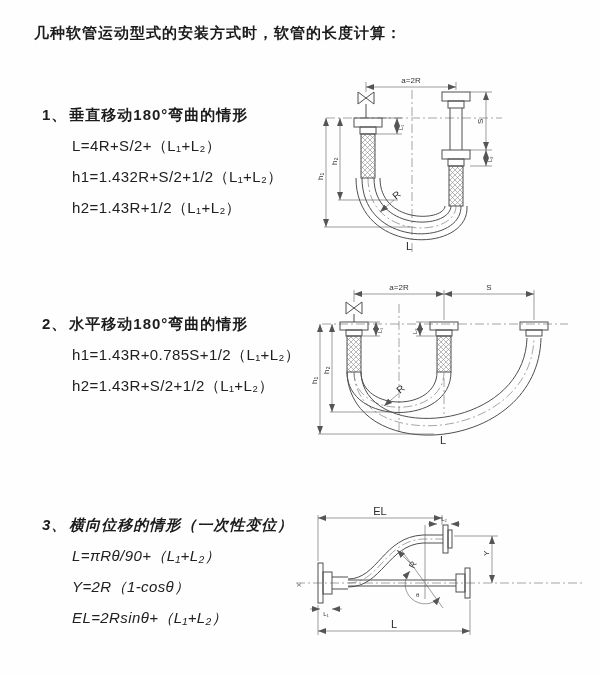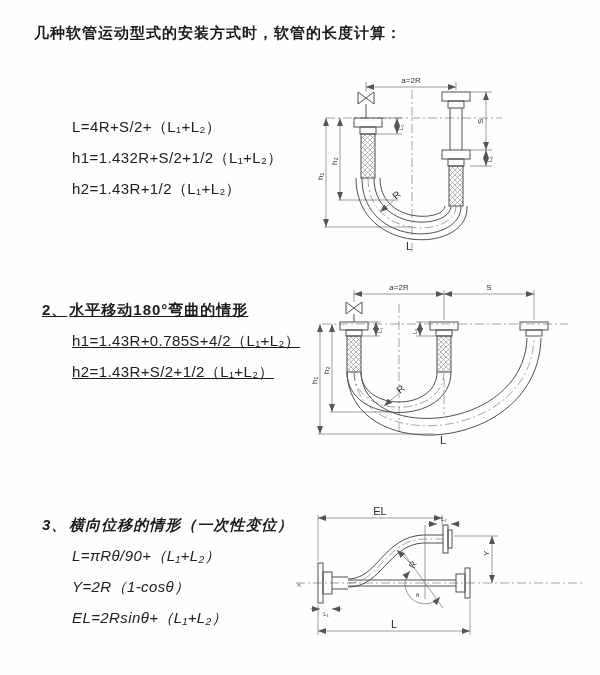--- a/index.html
+++ b/index.html
@@ -27,30 +27,33 @@
   .mid{text-anchor:middle;}
 </style>
 </head>
 <body>
 
 <div class="page">
 
   <div class="title">几种软管运动型式的安装方式时，软管的长度计算：</div>
 
   <section class="sec" style="top:106px;">
+    <div class="sec-heading">
+      <span class="sec-num">1、</span><span>垂直移动180°弯曲的情形</span>
+    </div>
     <div class="formula">L=4R+S/2+（L₁+L₂）</div>
     <div class="formula">h1=1.432R+S/2+1/2（L₁+L₂）</div>
     <div class="formula">h2=1.43R+1/2（L₁+L₂）</div>
   </section>
 
-  <section class="sec" style="top:301px;text-decoration:underline;">
+  <section class="sec" style="top:315px;">
     <div class="sec-heading">
       <span class="sec-num">2、</span><span>水平移动180°弯曲的情形</span>
     </div>
-    <div class="formula">h1=1.43R+0.785S+4/2（L₁+L₂）</div>
+    <div class="formula">h1=1.43R+0.785S+1/2（L₁+L₂）</div>
     <div class="formula">h2=1.43R+S/2+1/2（L₁+L₂）</div>
   </section>
 
   <section class="sec" style="top:516px;font-style:italic;">
     <div class="sec-heading">
       <span class="sec-num">3、</span><span>横向位移的情形（一次性变位）</span>
     </div>
     <div class="formula">L=πRθ/90+（L₁+L₂）</div>
     <div class="formula">Y=2R（1-cosθ）</div>
     <div class="formula">EL=2Rsinθ+（L₁+L₂）</div>

